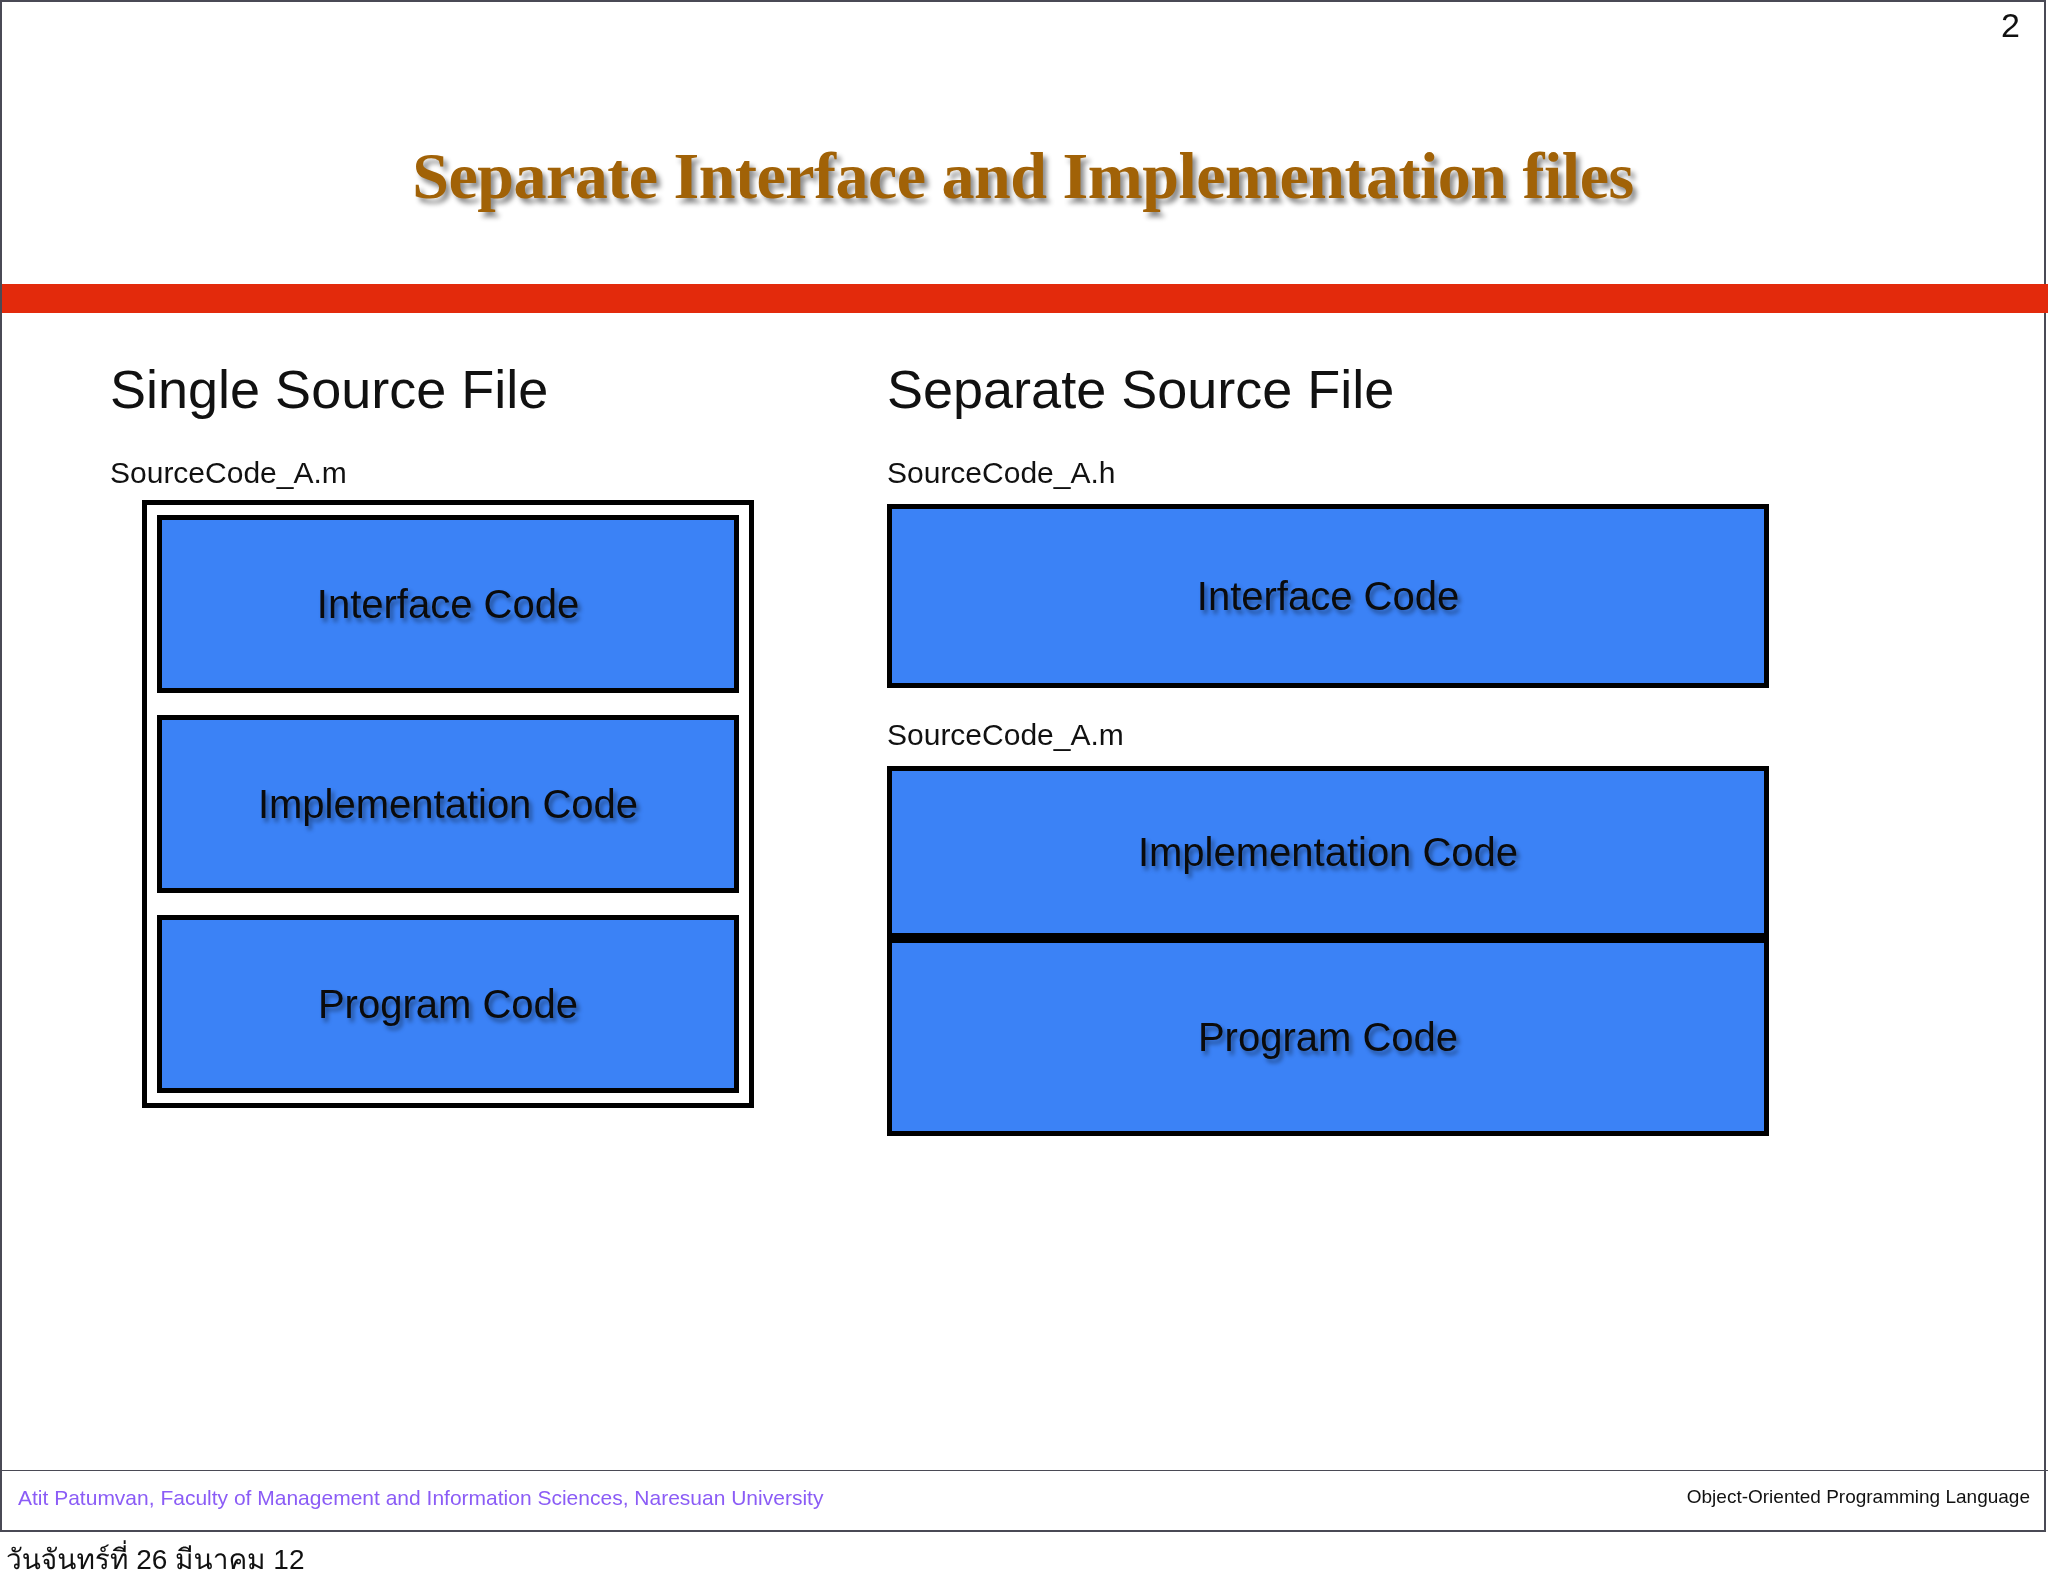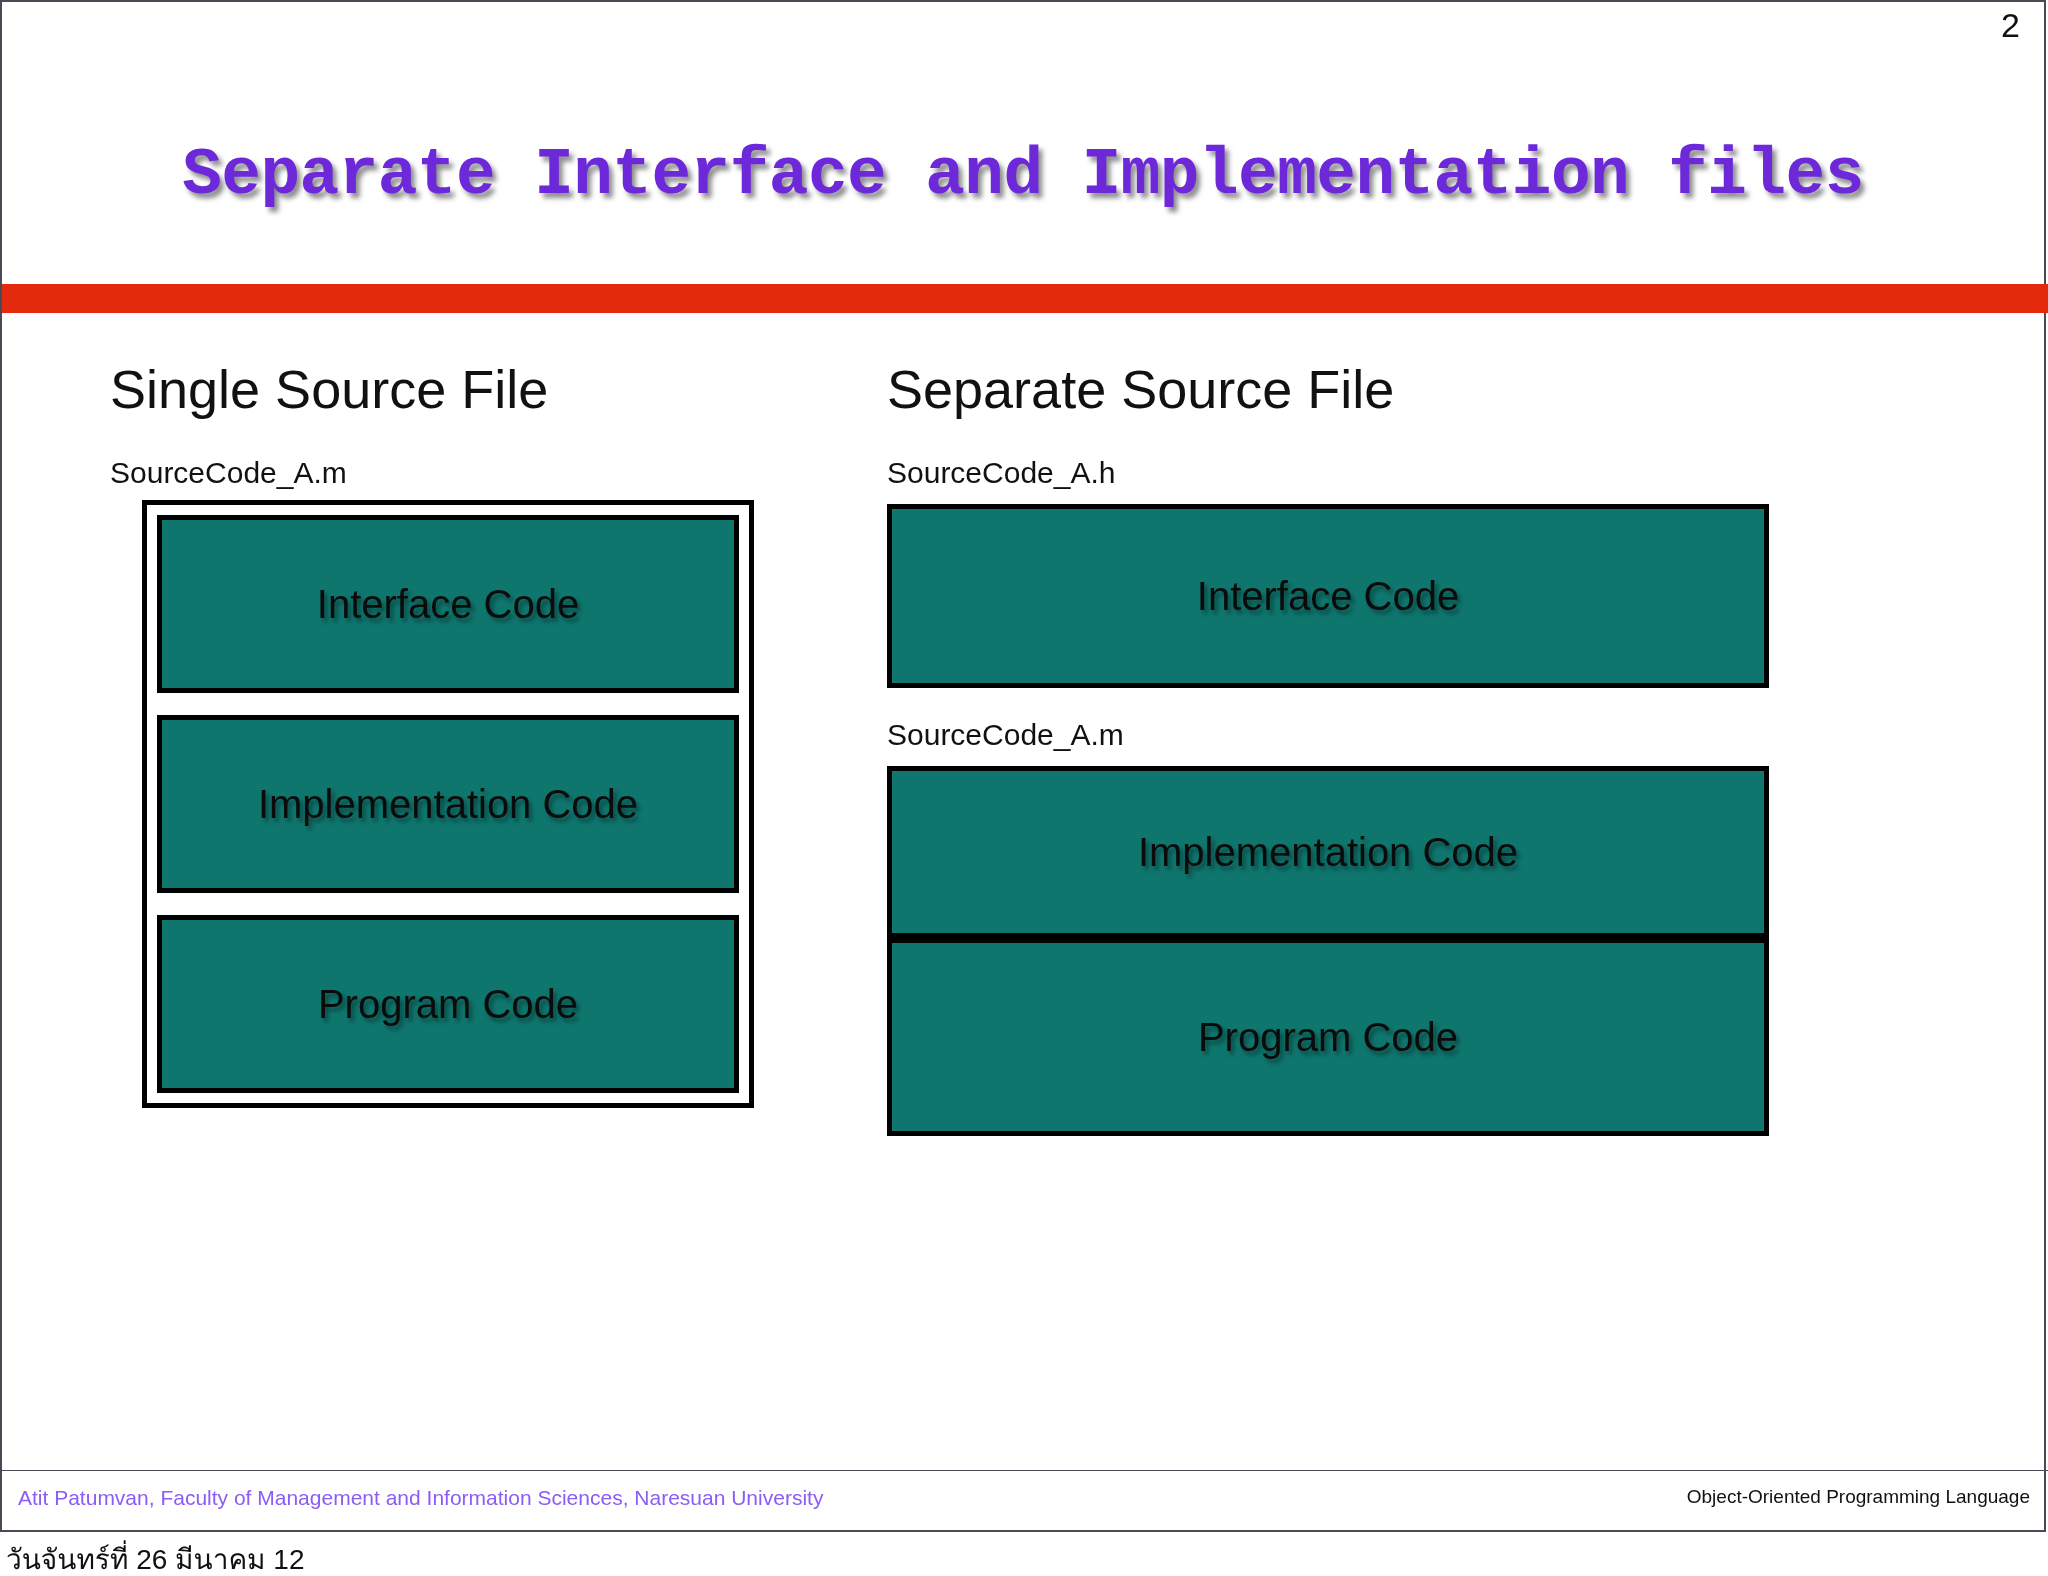--- a/index.html
+++ b/index.html
@@ -43,24 +43,24 @@
 
   
   .slide-title {
     position: absolute;
     left: 0;
     top: 92px;
     width: 100%;
     text-align: center;
     font-size: 66px;
     font-weight: bold;
-    color: #6d28d9;
+    color: #a16207;
     letter-spacing: -0.5px;
     text-shadow: 4px 5px 5px rgba(0,0,0,0.45);
-    font-family: Liberation Mono, monospace;
+    font-family: Liberation Serif, serif;
   }
 
   
   .red-bar {
     position: absolute;
     left: 0;
     top: 282px;
     width: 2046px;
     height: 29px;
   }
@@ -92,21 +92,21 @@
 
   
   .outer-box {
     border: 5px solid #000000;
     background: #ffffff;
     box-sizing: border-box;
     padding: 10px;
   }
   .code-box {
     border: 5px solid #000000;
-    background: #0f766e;
+    background: #3b82f6;
     box-sizing: border-box;
     display: flex;
     align-items: center;
     justify-content: center;
     text-align: center;
   }
   .code-box-label {
     font-size: 40px;
     color: #0b0b0b;
     text-shadow: 3px 4px 4px rgba(0,0,0,0.40);

